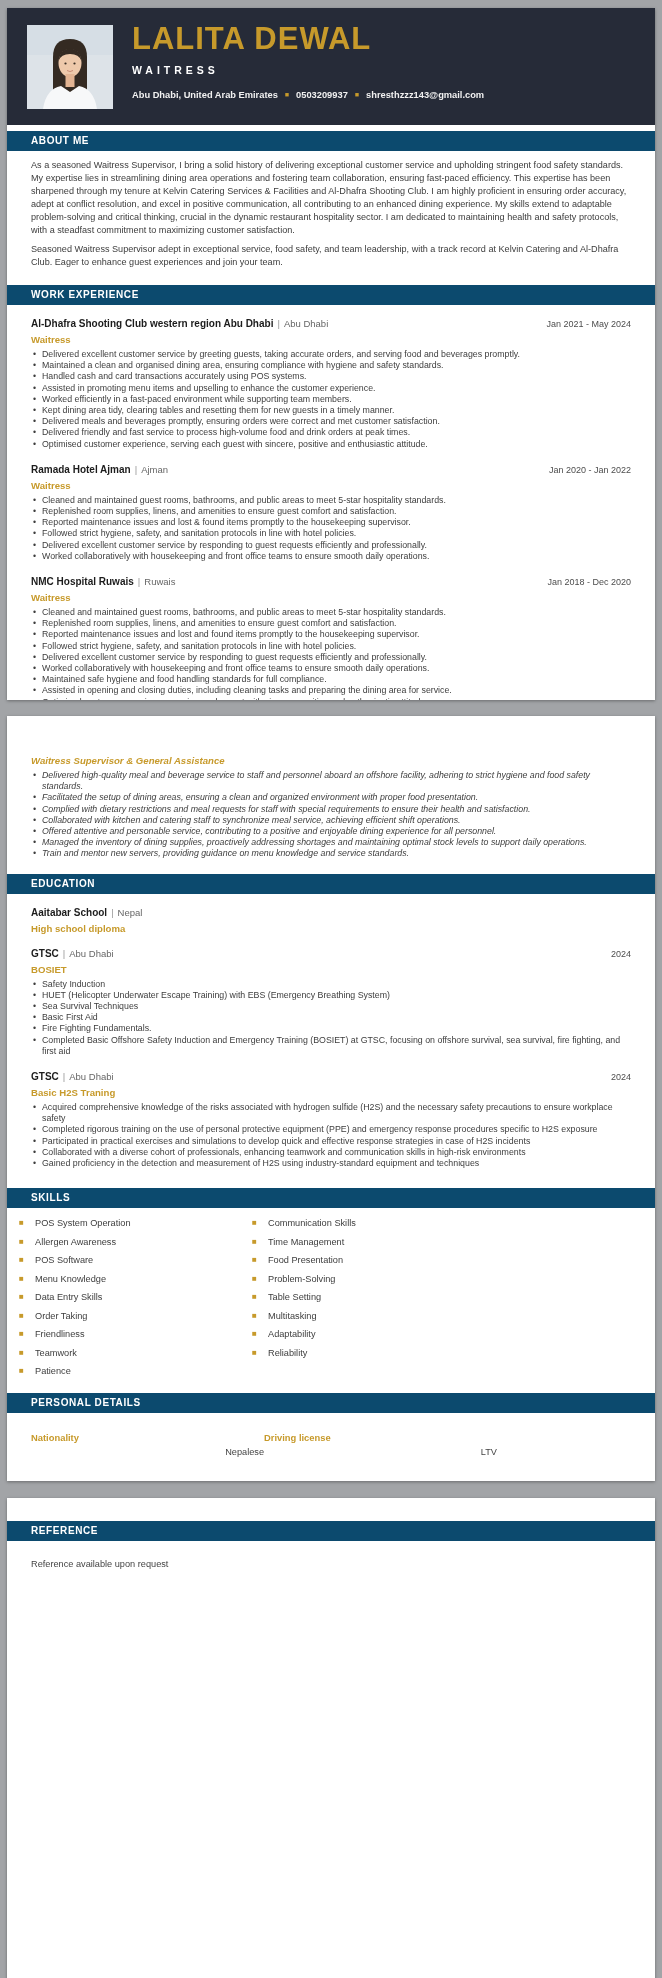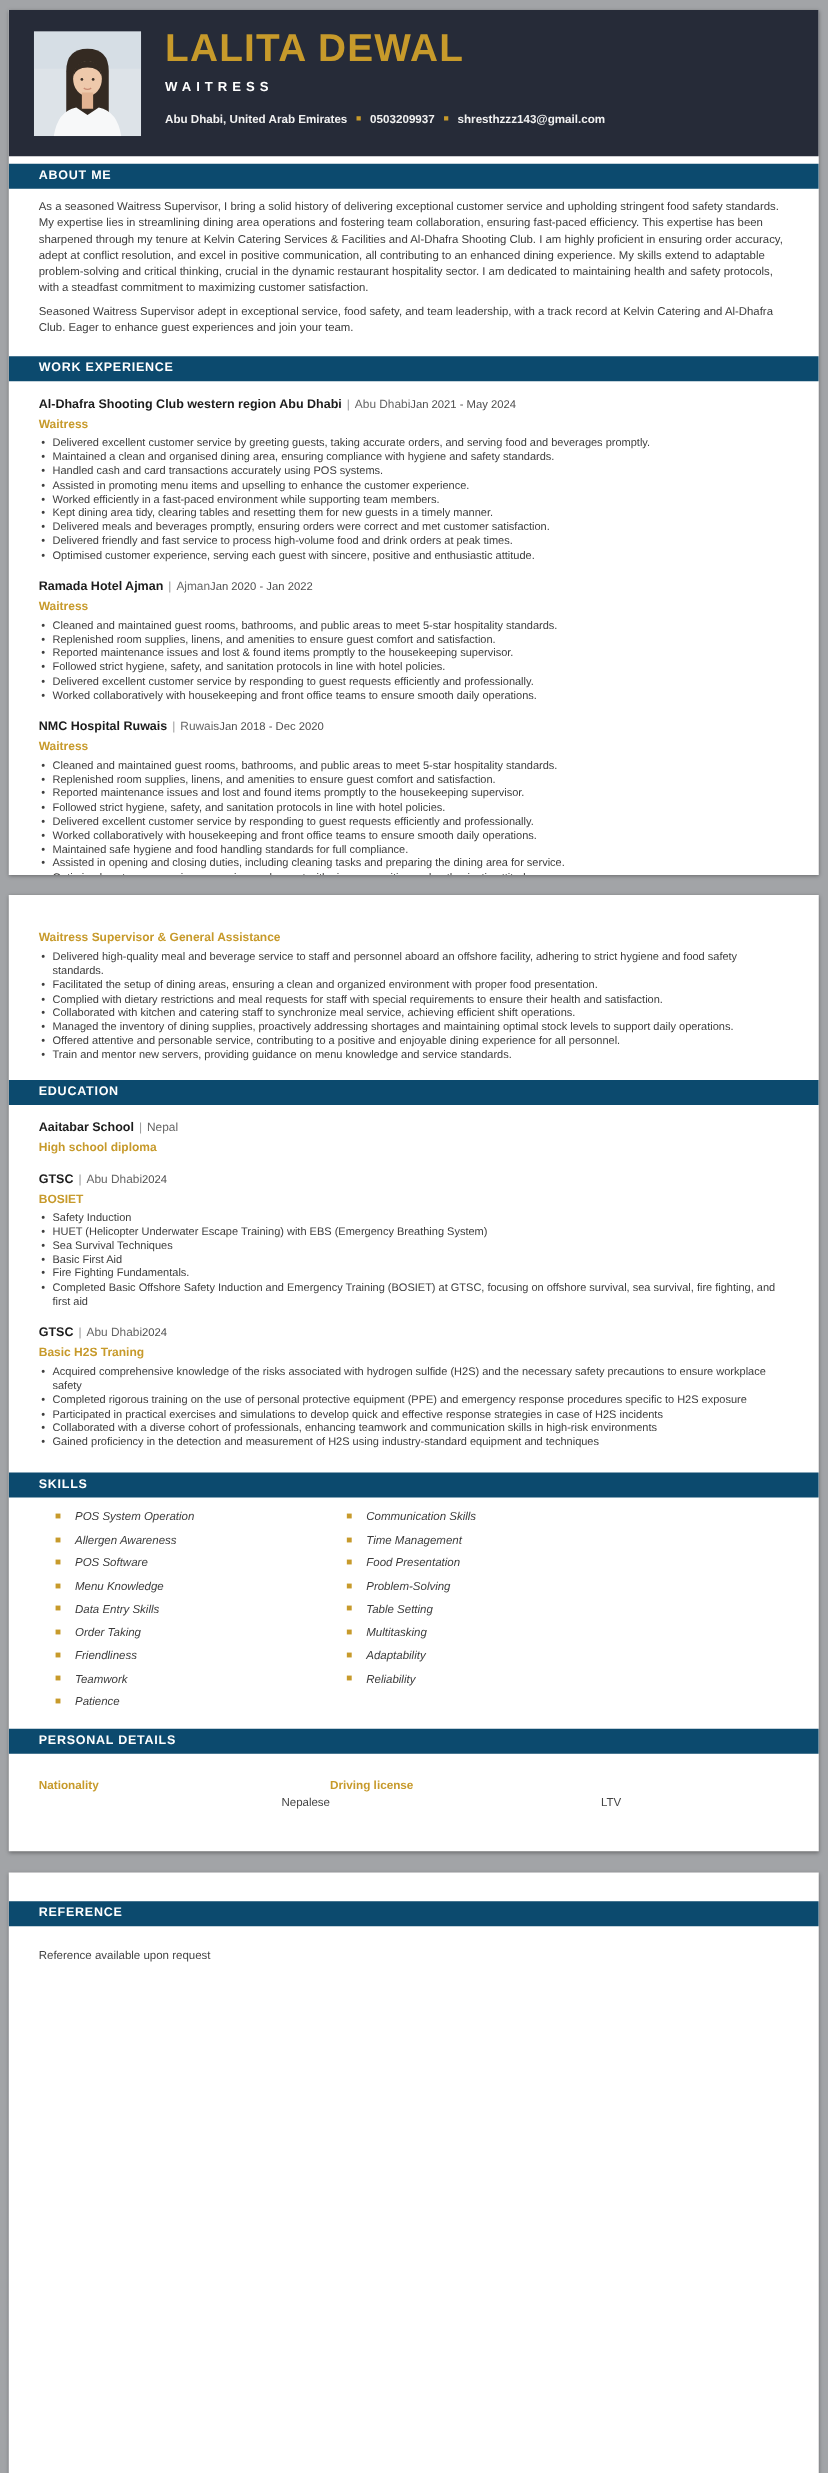--- a/index.html
+++ b/index.html
@@ -84,20 +84,21 @@
     margin: 0 0 6px;
     font-size: 9.1px;
     line-height: 13px;
     color: #3c3c3c;
   }
 
   
   .job, .edu { margin-bottom: 9px; }
   .job-head {
     display: flex;
+    justify-content: space-between;
     align-items: baseline;
   }
   .company { font-weight: bold; font-size: 10px; color: #1c1c1c; }
   .sep { color: #999; margin: 0 4px; font-size: 9.5px; }
   .city { color: #666; font-size: 9.5px; }
   .dates { color: #4d4d4d; font-size: 9px; white-space: nowrap; }
   .gold-role {
     color: #c79a2b;
     font-weight: bold;
     font-size: 9.6px;
@@ -111,25 +112,25 @@
     padding-left: 11px;
     position: relative;
   }
   ul.bullets li::before {
     content: "\2022";
     position: absolute;
     left: 2px;
     color: #3d3d3d;
   }
   .gap-top { margin-top: 20px; }
-  .pg2-top { padding-top: 26px; }
+  .pg2-top { padding-top: 36px; font-style: italic; }
   .pg2-top ul.bullets { margin-bottom: 4px; }
 
   
-  .skills-wrap { padding: 10px 37px 2px; font-style: italic; }
+  .skills-wrap { padding: 10px 12px 2px; }
   .skills-grid { display: flex; }
   ul.skills-col { margin: 0; padding: 0; list-style: none; }
   .col-left { width: 233px; }
   .col-right { flex: 1; }
   li.skill {
     font-size: 9.2px;
     color: #3d3d3d;
     margin-bottom: 8.5px;
     padding-left: 16px;
     position: relative;
@@ -256,22 +257,22 @@
 <div class="page page2">
 
   <div class="content pg2-top">
     <div class="gold-role">Waitress Supervisor &amp; General Assistance</div>
     <ul class="bullets">
 
     <li>Delivered high-quality meal and beverage service to staff and personnel aboard an offshore facility, adhering to strict hygiene and food safety standards.</li>
         <li>Facilitated the setup of dining areas, ensuring a clean and organized environment with proper food presentation.</li>
         <li>Complied with dietary restrictions and meal requests for staff with special requirements to ensure their health and satisfaction.</li>
         <li>Collaborated with kitchen and catering staff to synchronize meal service, achieving efficient shift operations.</li>
+        <li>Offered attentive and personable service, contributing to a positive and enjoyable dining experience for all personnel.</li>
         <li>Managed the inventory of dining supplies, proactively addressing shortages and maintaining optimal stock levels to support daily operations.</li>
-        <li>Offered attentive and personable service, contributing to a positive and enjoyable dining experience for all personnel.</li>
         <li>Train and mentor new servers, providing guidance on menu knowledge and service standards.</li>
       </ul>
   </div>
 
   <div class="secbar">EDUCATION</div>
   <div class="content">
 
     <div class="edu">
       <div class="job-head">
         <div>

